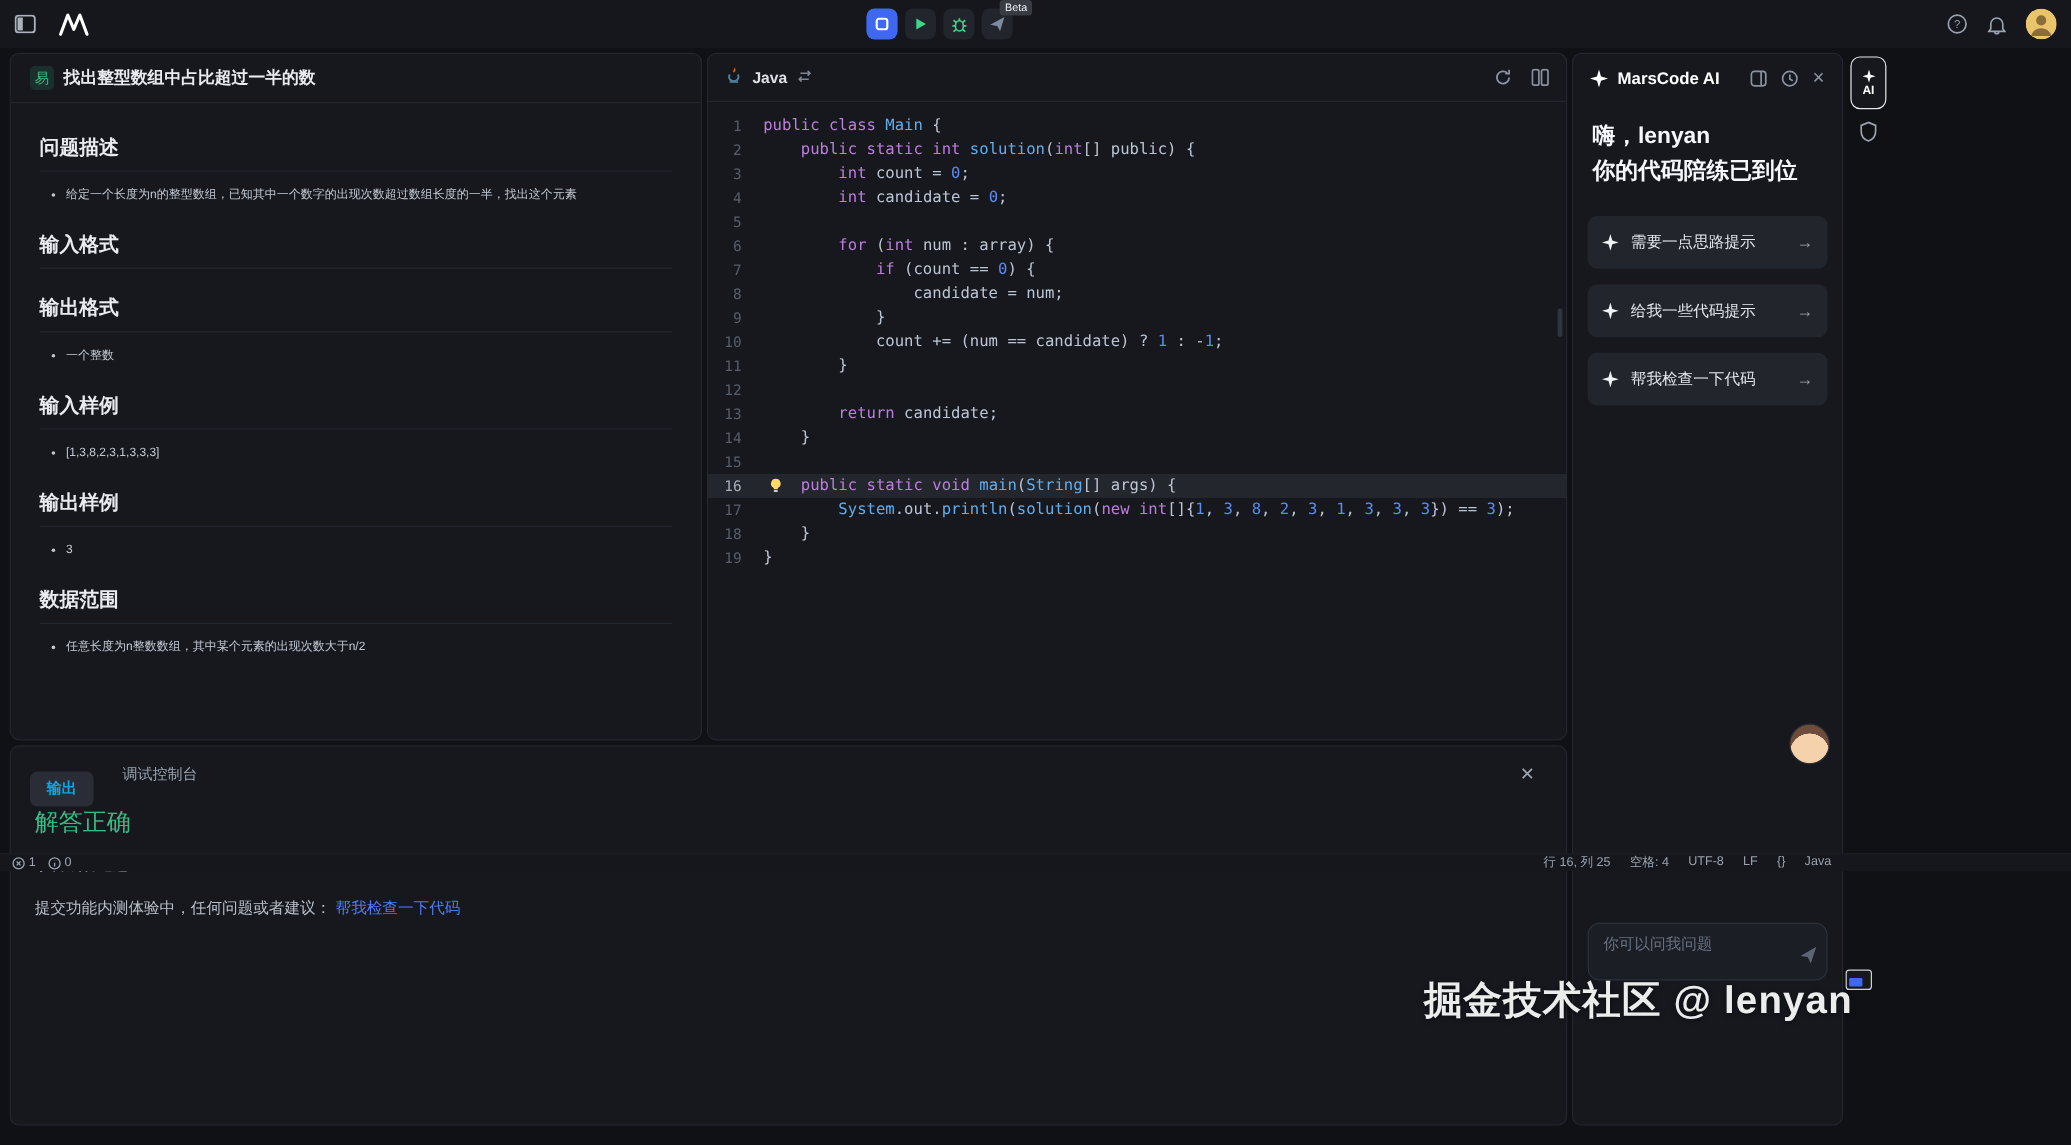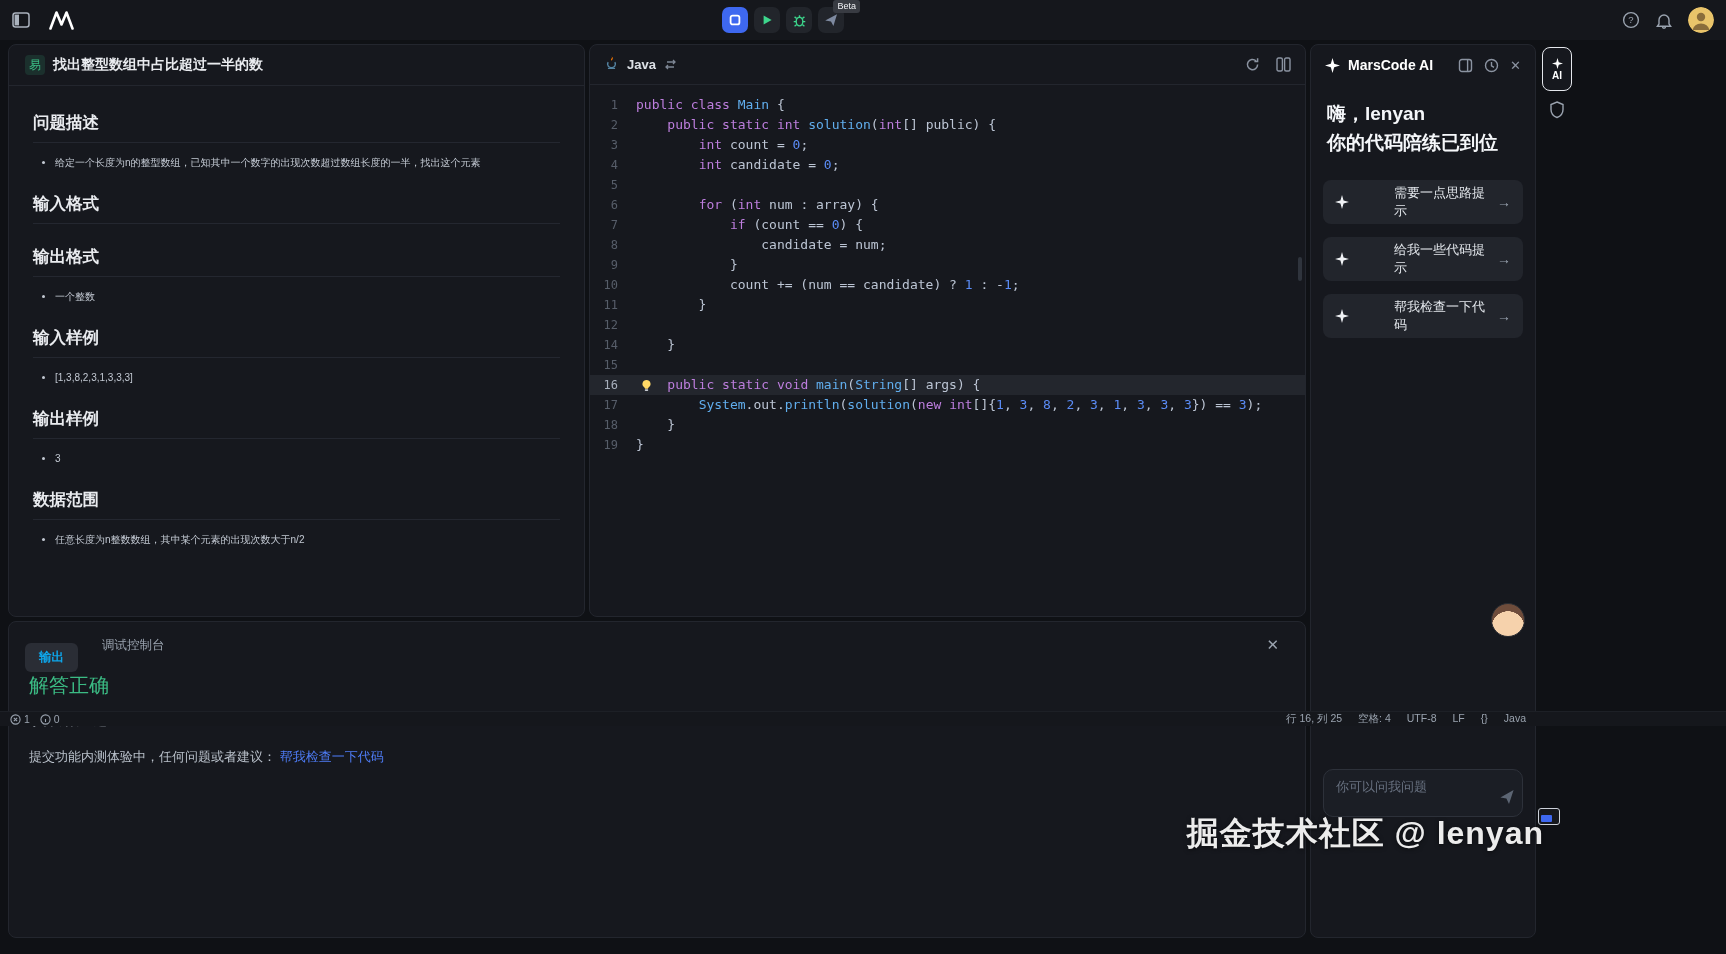--- a/index.html
+++ b/index.html
@@ -57,21 +57,21 @@
 
   
   .ai-header { height:40px; display:flex; align-items:center; gap:8px; padding:0 14px; }
   .ai-title { font-size:14px; font-weight:700; color:#fff; }
   .ai-hicons { margin-left:auto; display:flex; gap:11px; color:#8b93a1; align-items:center; }
   .ai-greet { padding:14px 16px 0; font-size:19px; line-height:1.55; font-weight:700; color:#f5f7fa; }
   .ai-sug { margin:22px 12px 0; }
   .sug-btn { display:flex; align-items:center; gap:10px; height:44px; background:#22252c;
     border-radius:8px; padding:0 12px; margin-bottom:13px; cursor:pointer; }
   .sug-spark { color:#f0f2f5; display:inline-flex; }
-  .sug-label { flex:1; font-size:13px; color:#e3e7ec;margin-left:35px; }
+  .sug-label { flex:1; font-size:13px; color:#e3e7ec; }
   .sug-arrow { color:#9aa3b0; font-size:14px; }
   .ai-avatar { position:absolute; right:10px; top:558px; width:34px; height:34px; border-radius:50%;
     background:radial-gradient(circle at 50% 74%, #f6d2ac 0 57%, transparent 58%), #6e4c3b;
     border:1px solid #2a2d33; cursor:pointer; }
   .ai-input { position:absolute; left:12px; right:12px; bottom:120px; height:48px; background:#1b1e25;
     border:1px solid #2d313a; border-radius:10px; padding:0 36px 14px 12px; font-size:13px; color:#e6e9ee;
     font-family:"Liberation Sans","DejaVu Sans",sans-serif; outline:none; }
   .ai-input::placeholder { color:#687180; }
   .ai-send { position:absolute; right:20px; bottom:128px; cursor:pointer; }
 
@@ -293,20 +293,24 @@
         </div>
         <div class="cl">
           <span class="ln">11</span>
           <span class="code"><span class="tok-p">        }</span></span>
         </div>
         <div class="cl">
           <span class="ln">12</span>
           <span class="code"></span>
         </div>
         <div class="cl">
+          <span class="ln">13</span>
+          <span class="code"><span class="tok-p">        </span><span class="tok-k">return</span><span class="tok-p"> candidate;</span></span>
+        </div>
+        <div class="cl">
           <span class="ln">14</span>
           <span class="code"><span class="tok-p">    }</span></span>
         </div>
         <div class="cl">
           <span class="ln">15</span>
           <span class="code"></span>
         </div>
         <div class="cl active">
           <span class="ln">16</span>
           <span class="bulb"><svg width="13" height="13" viewBox="0 0 13 13">

